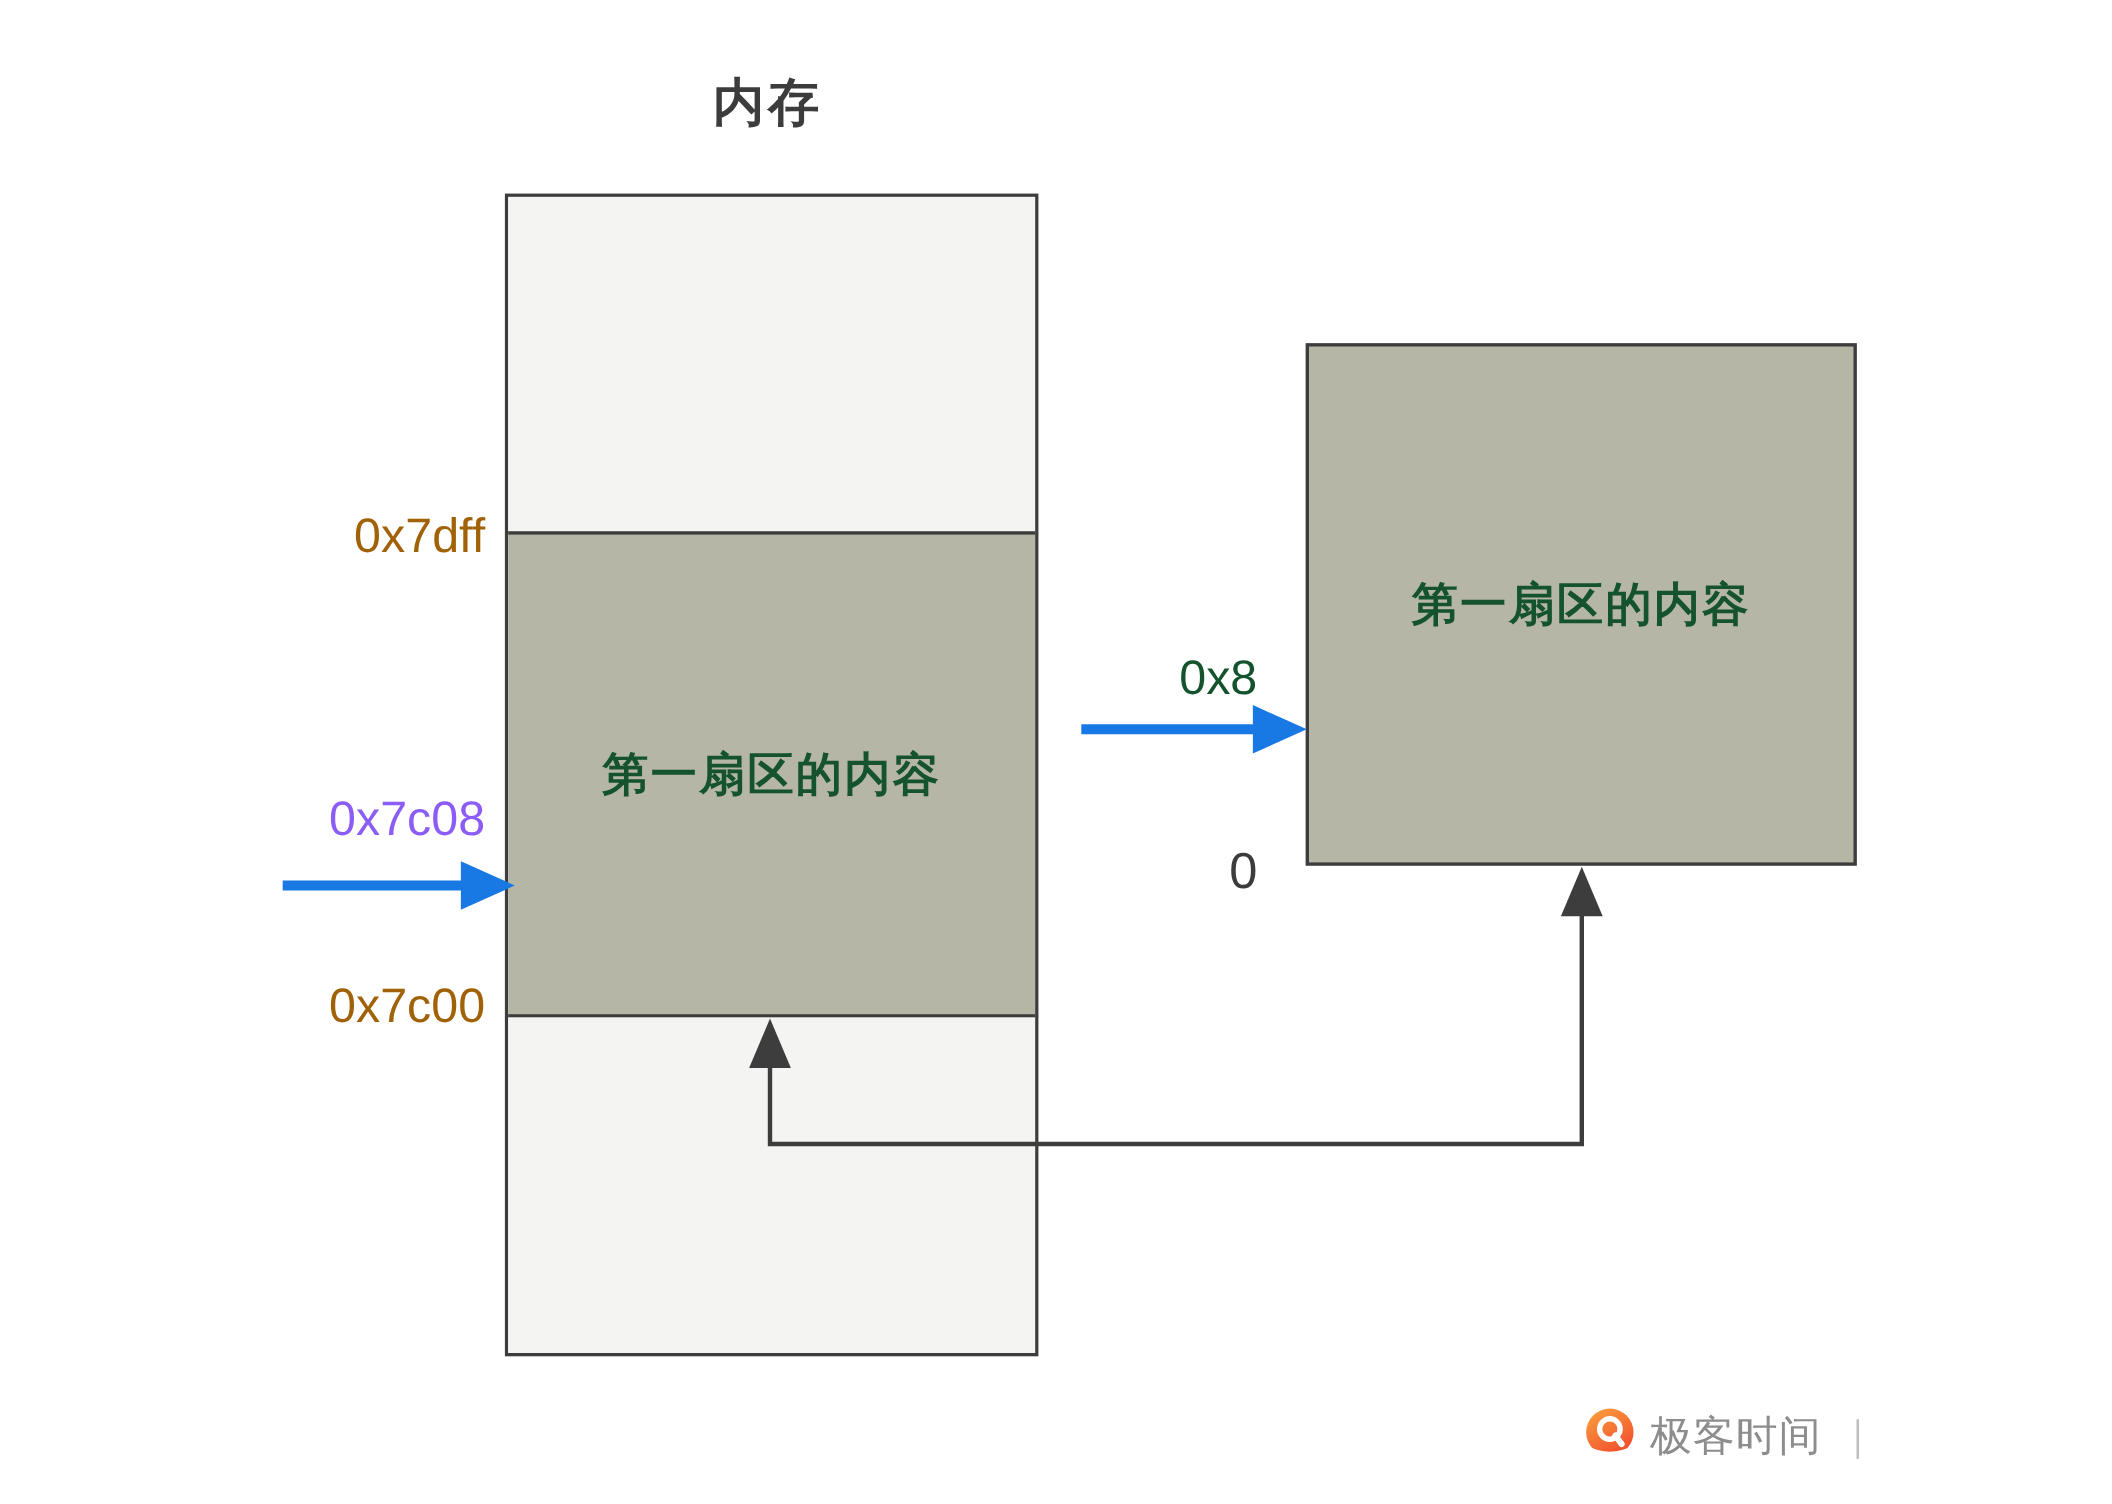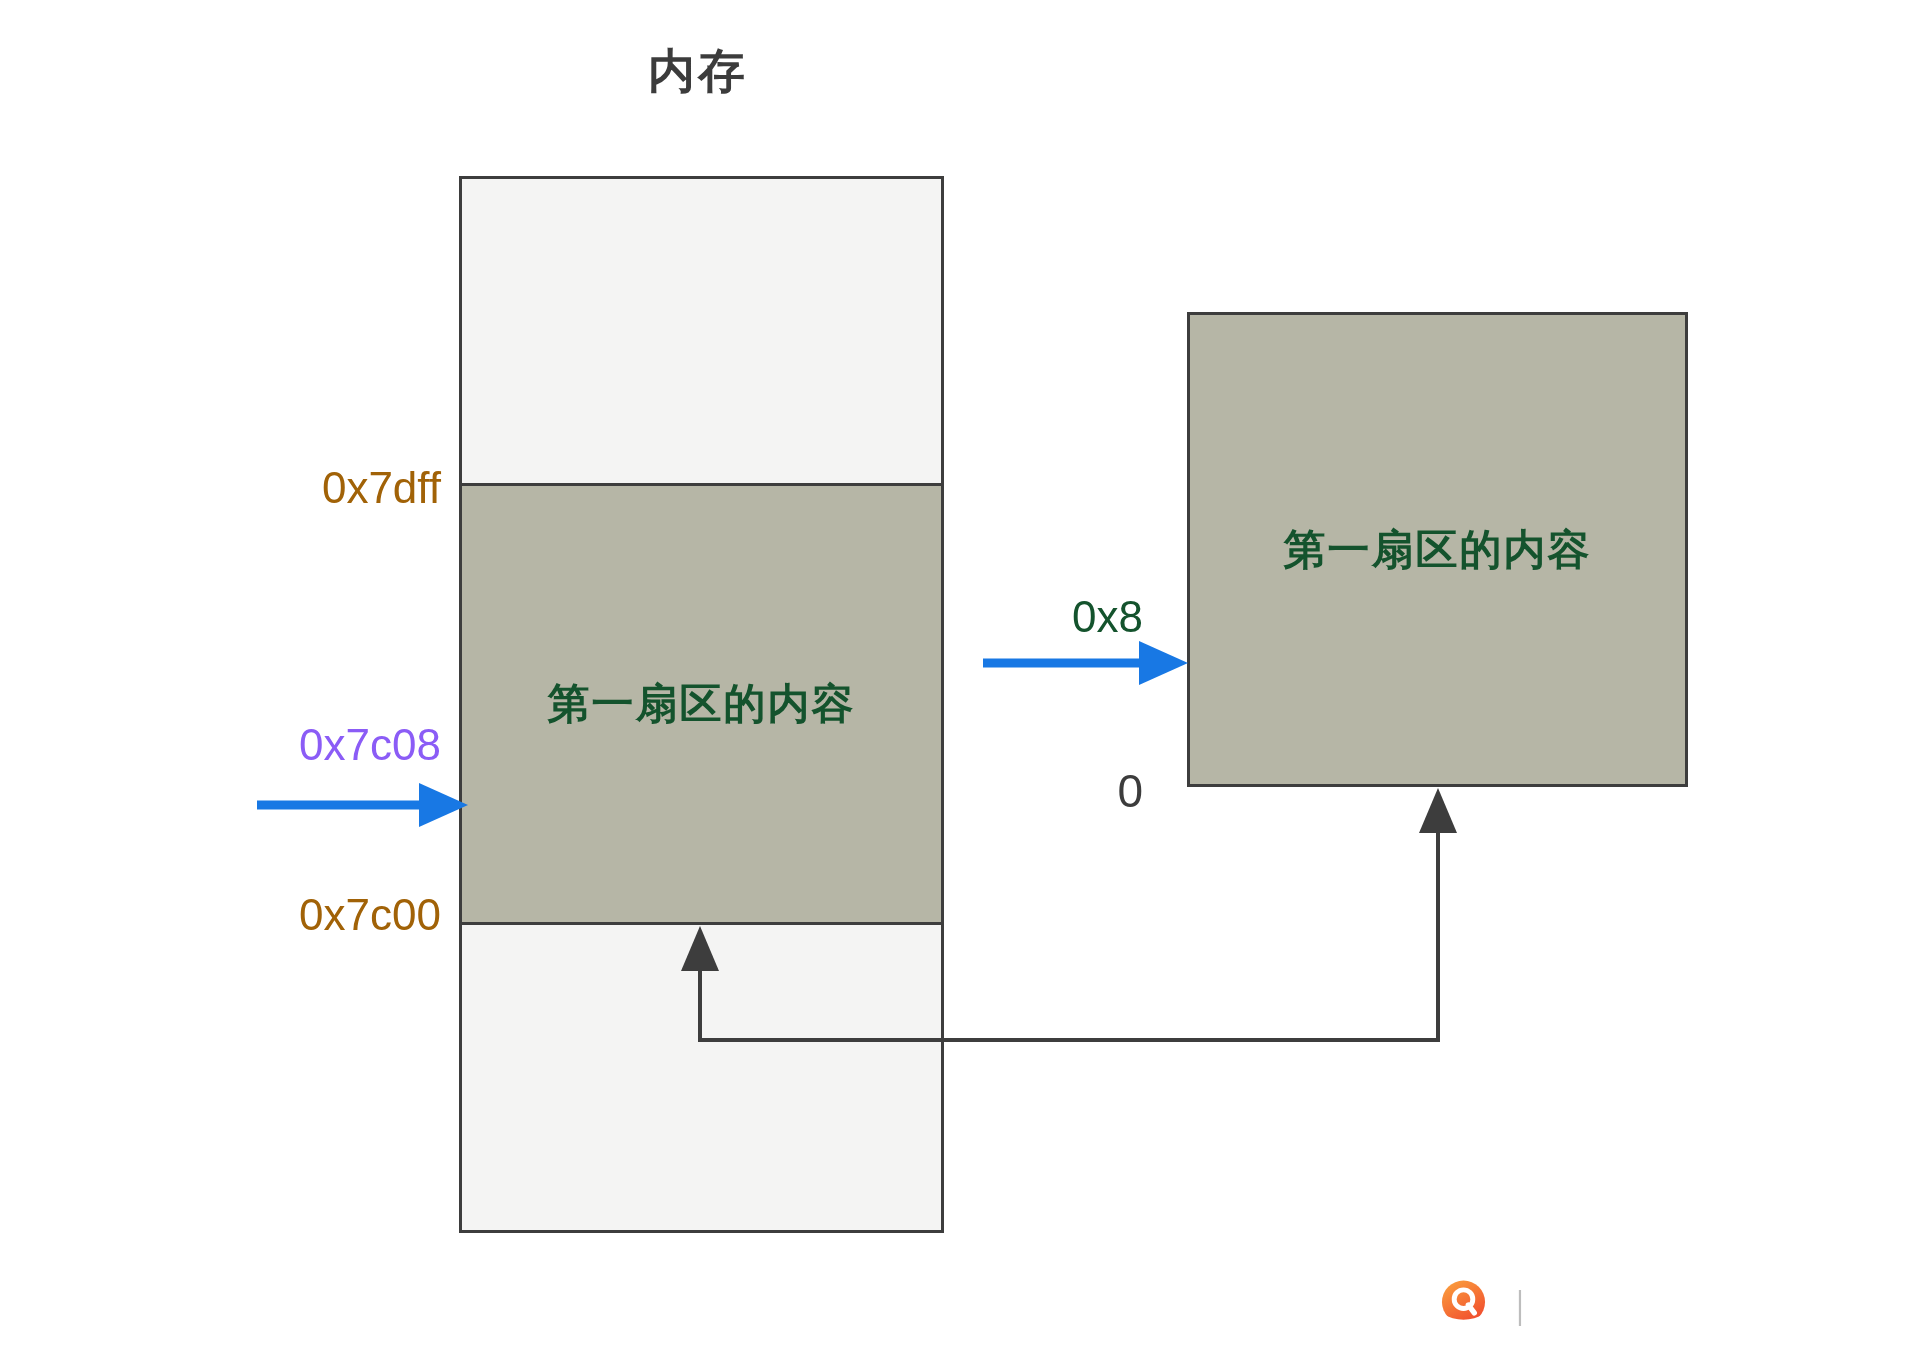--- a/index.html
+++ b/index.html
@@ -1,21 +1,21 @@
 <!DOCTYPE html>
 <html><head>
 <meta charset="utf-8">
 <style>
   html,body{margin:0;padding:0;background:#ffffff;}
   .canvas{
     position:relative;width:1920px;height:1367px;background:#ffffff;overflow:hidden;
     font-family:"Liberation Sans","DejaVu Sans",sans-serif;
   }
   .title{
-    position:absolute;left:548px;top:36px;width:300px;height:70px;line-height:70px;
+    position:absolute;left:548px;top:58px;width:300px;height:70px;line-height:70px;
     text-align:center;font-size:47px;font-weight:700;color:#3c3c3c;letter-spacing:3px;
   }
   
   .membox{
     position:absolute;left:459px;top:176px;width:485px;height:1057px;
     box-sizing:border-box;border:3px solid #3d3d3d;background:#f4f4f3;
     display:flex;flex-direction:column;
   }
   .mem-top{height:304px;background:#f4f4f3;}
   .mem-sector{
@@ -106,16 +106,17 @@
         <linearGradient id="lg" x1="0" y1="0" x2="0.6" y2="1">
           <stop offset="0" stop-color="#fba43e"></stop>
           <stop offset="1" stop-color="#f1502f"></stop>
         </linearGradient>
       </defs>
       <circle cx="24" cy="23" r="22" fill="url(#lg)"></circle>
       <path d="M2 35 Q24 47 46 35 L46 40 Q24 52 2 40 Z" fill="#ffffff"></path>
       <circle cx="24" cy="20" r="9.5" fill="none" stroke="#ffffff" stroke-width="5"></circle>
       <line x1="29" y1="26" x2="35" y2="34" stroke="#ffffff" stroke-width="5.5" stroke-linecap="round"></line>
     </svg>
+    <span class="footer-text">极客时间</span>
     <span class="footer-sep">｜</span>
   </div>
 
 </div>
 
 </body></html>

